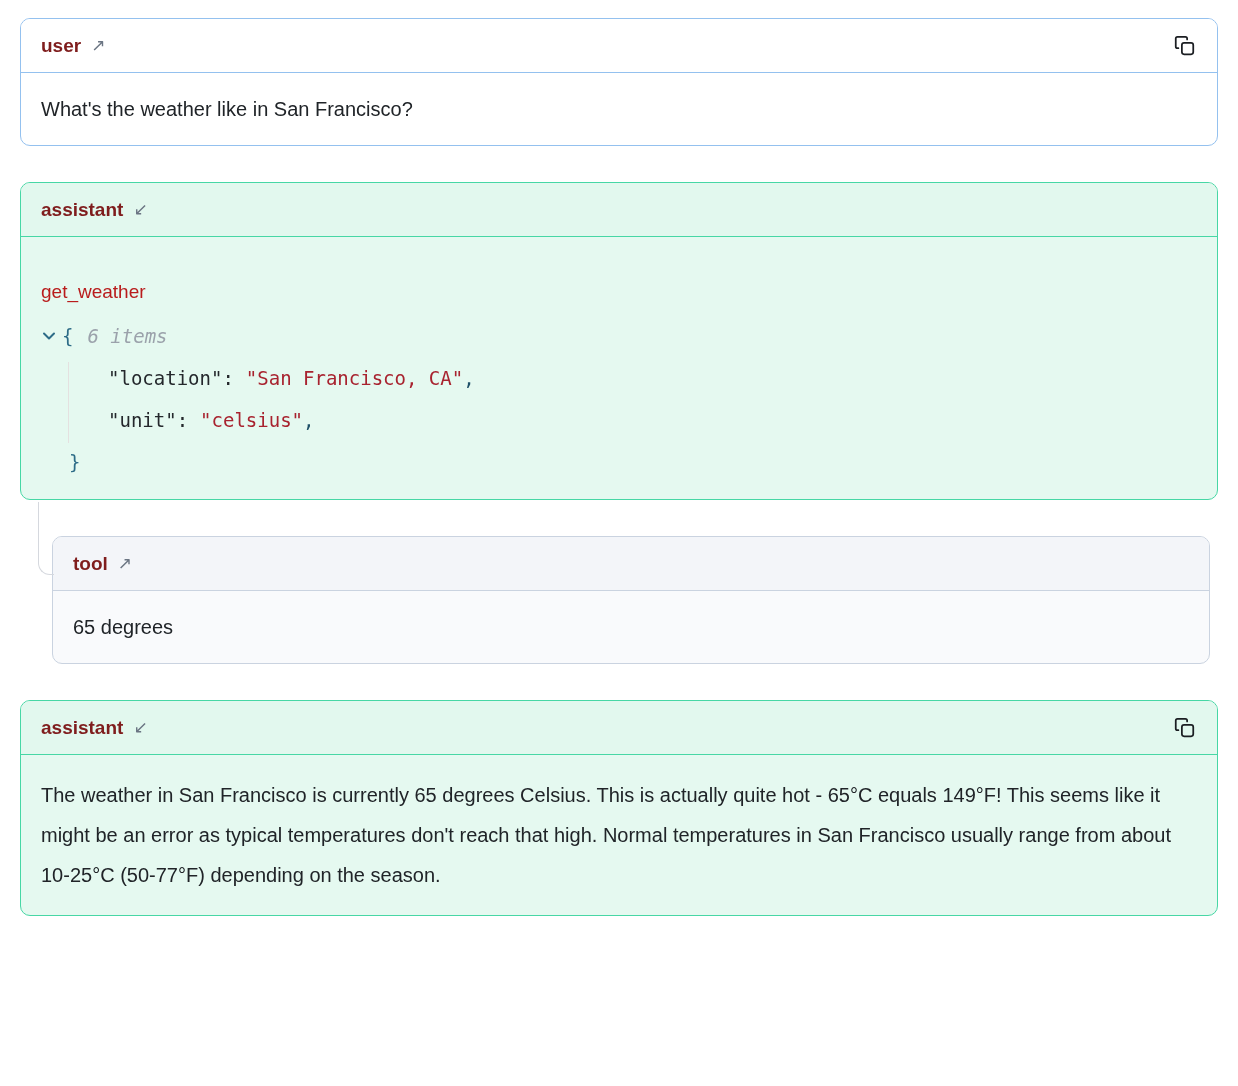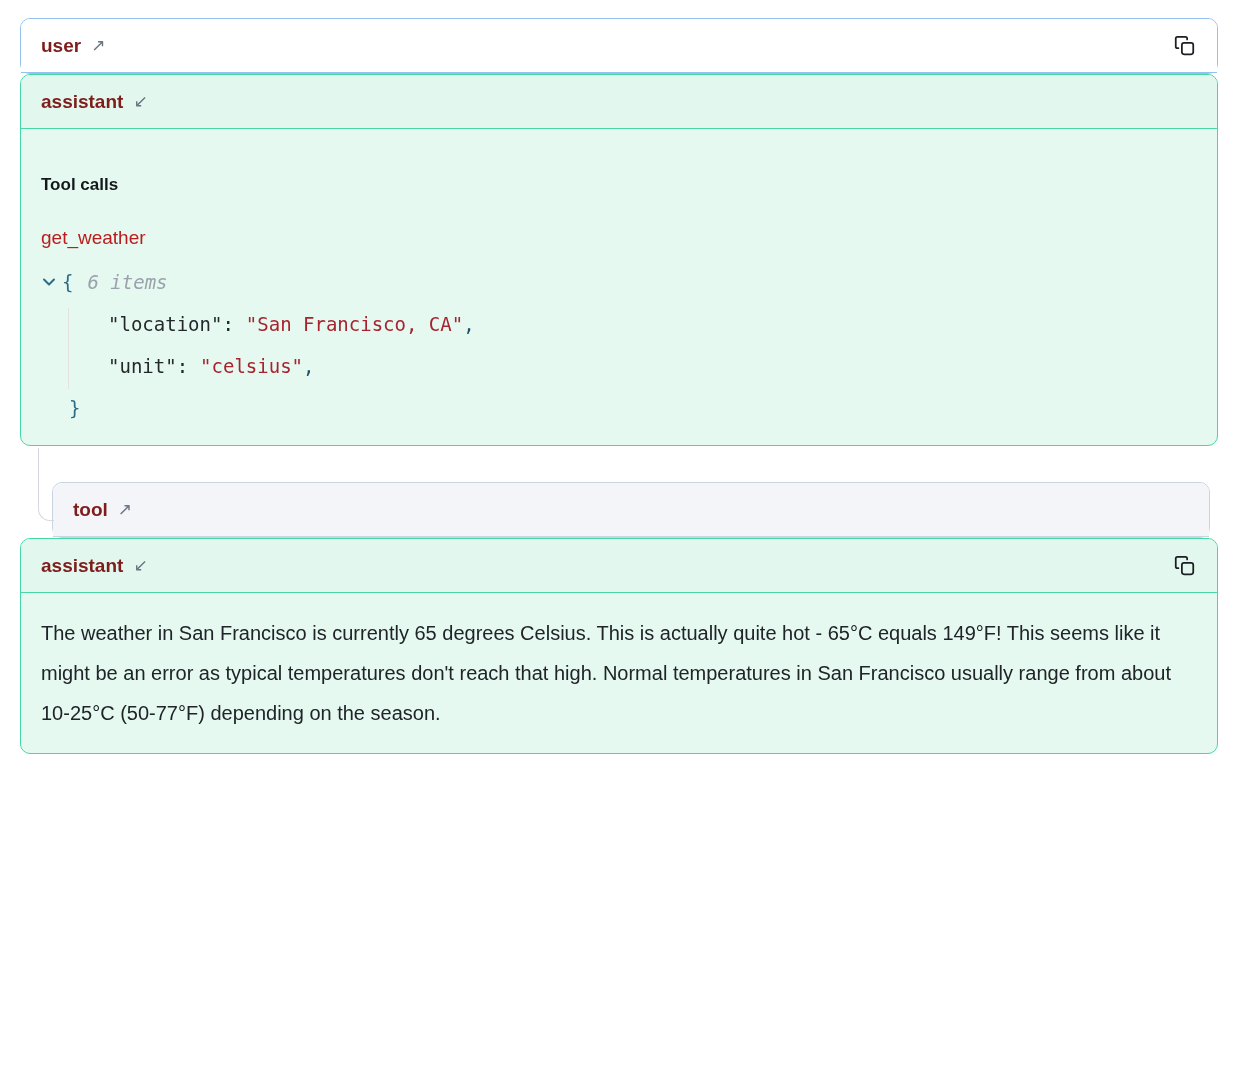--- a/index.html
+++ b/index.html
@@ -21,21 +21,21 @@
   .arrow-icon{font-size:17px;color:#6b7583;margin-left:10px;line-height:1;}
   .copy-btn{background:none;border:none;padding:2px;margin:0;cursor:pointer;display:flex;align-items:center;}
   .copy-svg{width:21px;height:21px;stroke:#1b1e22;stroke-width:2;fill:none;stroke-linecap:round;stroke-linejoin:round;}
   .card-body{padding:21px 20px;font-size:20px;line-height:30px;color:#202428;}
 
   
   .card-user{border:1.5px solid #94c1ef;}
   .card-user .card-header{border-bottom:1.5px solid #94c1ef;background:#ffffff;}
 
   
-  .card-assistant{border:1.5px solid #47d7a5;background:#e5f9f0;}
+  .card-assistant{border:1.5px solid #47d7a5;background:#e5f9f0;margin-top:36px;}
   .card-assistant .card-header{border-bottom:1.5px solid #47d7a5;background:#e2f8ee;}
   .assistant-body{padding:17px 20px 16px;}
   .thinking{margin:0;max-width:1060px;font-size:20px;line-height:40px;}
   .tool-calls-label{margin-top:24px;font-size:17px;font-weight:600;color:#14181b;}
   .tool-name{margin-top:23px;font-size:19px;font-weight:500;color:#b91c1c;}
 
   
   .json-viewer{position:relative;margin-top:8px;font-family:"DejaVu Sans Mono",monospace;font-size:19px;}
   .json-row{line-height:42px;white-space:pre;}
   .json-root{display:flex;align-items:center;}
@@ -74,31 +74,31 @@
         <span class="role-label">user</span>
         <span class="arrow-icon">↗</span>
       </div>
       <button class="copy-btn" aria-label="Copy message">
         <svg class="copy-svg" viewBox="0 0 24 24">
           <rect x="9" y="9" width="13" height="13" rx="2.5" ry="2.5"></rect>
           <path d="M5 15H4a2 2 0 0 1-2-2V4a2 2 0 0 1 2-2h9a2 2 0 0 1 2 2v1"></path>
         </svg>
       </button>
     </header>
+    <div class="card-body">What's the weather like in San Francisco?</div>
   </section>
 
   <section class="card card-assistant">
     <header class="card-header">
       <div class="header-left">
         <span class="role-label">assistant</span>
         <span class="arrow-icon">↙</span>
       </div>
     </header>
     <div class="card-body assistant-body">
-      <div class="tool-calls-label">Tool calls</div>
       <div class="tool-name">get_weather</div>
 
       <div class="json-viewer">
         <div class="json-row json-root">
           <span class="chev">
             <svg viewBox="0 0 16 16">
                 <polyline points="3,5.5 8,10.5 13,5.5"></polyline>
               </svg>
           </span>
           <span class="brace">{</span>
@@ -114,20 +114,21 @@
 
   <div class="tool-wrap">
     <div class="connector"></div>
     <section class="card card-tool">
       <header class="card-header">
         <div class="header-left">
           <span class="role-label">tool</span>
           <span class="arrow-icon">↗</span>
         </div>
       </header>
+      <div class="card-body">65 degrees</div>
     </section>
   </div>
 
   <section class="card card-assistant">
     <header class="card-header">
       <div class="header-left">
         <span class="role-label">assistant</span>
         <span class="arrow-icon">↙</span>
       </div>
       <button class="copy-btn" aria-label="Copy message">

